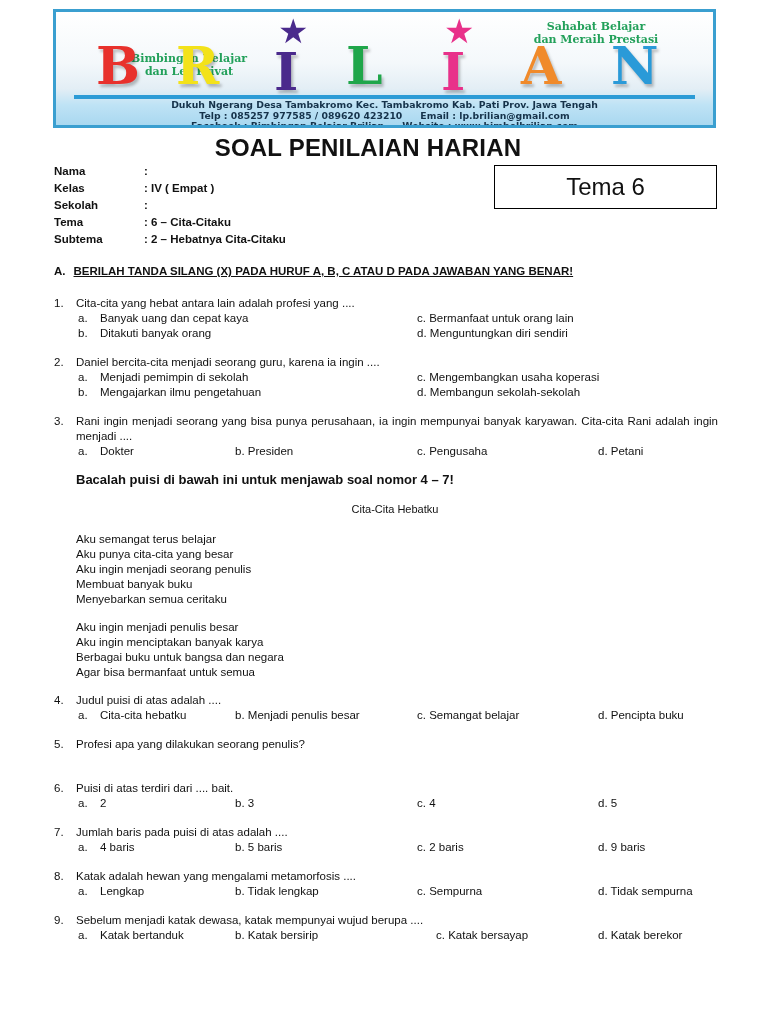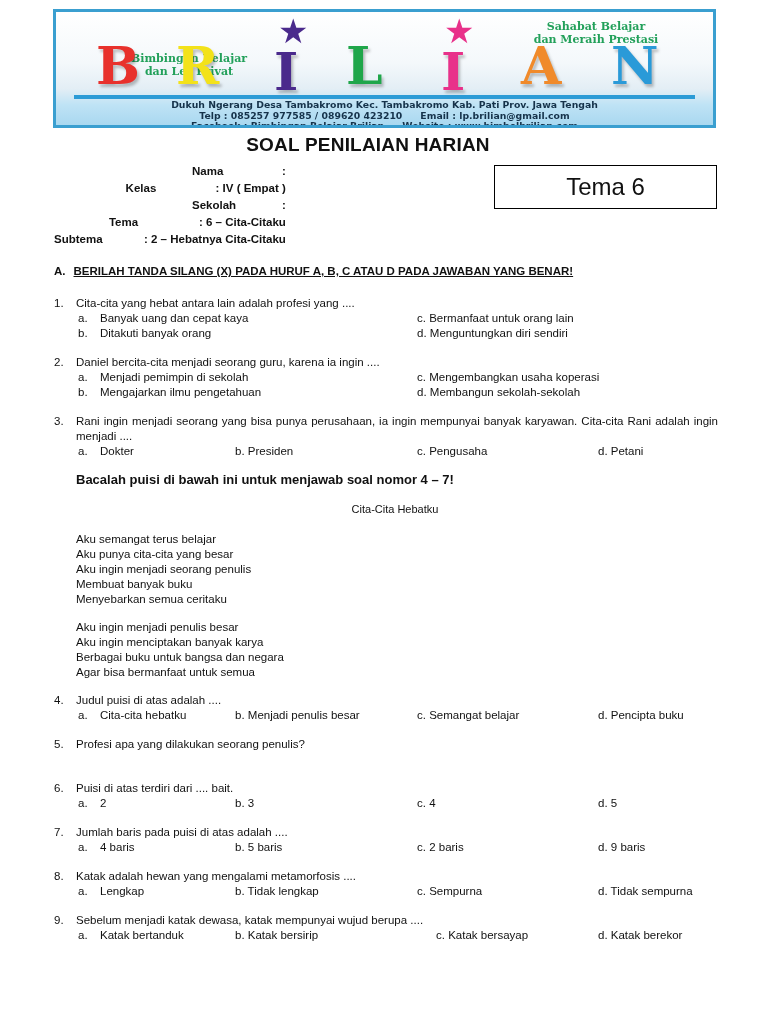--- a/index.html
+++ b/index.html
@@ -17,23 +17,23 @@
   .letter { position: absolute; font-family: "DejaVu Serif", serif; font-weight: bold;
             font-size: 52px; line-height: 52px; text-shadow: 2px 3px 3px rgba(0,0,0,0.25); }
   .star { position: absolute; font-size: 34px; line-height: 34px; }
   .banner .rule { position: absolute; left: 18px; right: 18px; top: 83px; height: 4px; background: #2b9bd6; }
   .banner .info { position: absolute; left: 0; right: 0; top: 88px; text-align: center;
                   font-family: "DejaVu Sans", sans-serif; font-weight: bold; color: #15324a;
                   font-size: 9.3px; line-height: 10.5px; }
   .banner .info .sp { display: inline-block; width: 18px; }
 
   .title { position: absolute; left: 0; width: 736px; top: 134px; text-align: center;
-           font-weight: bold; font-size: 19px; letter-spacing: 0.2px; }
+           font-weight: bold; font-size: 24px; letter-spacing: 0.2px; }
   .meta { position: absolute; left: 54px; top: 163px; font-size: 11.5px; font-weight: bold; }
-  .meta .row { height: 17px; line-height: 17px; display: flex; justify-content: flex-end; }
+  .meta .row { height: 17px; line-height: 17px; display: flex; }
   .meta .k { width: 90px; }
   .tema-box { position: absolute; left: 494px; top: 165px; width: 223px; height: 44px;
               border: 1.5px solid #000; box-sizing: border-box; display: flex;
               align-items: center; justify-content: center; font-size: 24px; }
 
   .section { position: absolute; left: 54px; top: 265px; font-size: 11.5px; font-weight: bold; }
   .section .u { text-decoration: underline; margin-left: 8px; }
 
   .q { position: absolute; left: 54px; width: 664px; font-size: 11.5px; }
   .q .stem { display: flex; line-height: 15px; }

